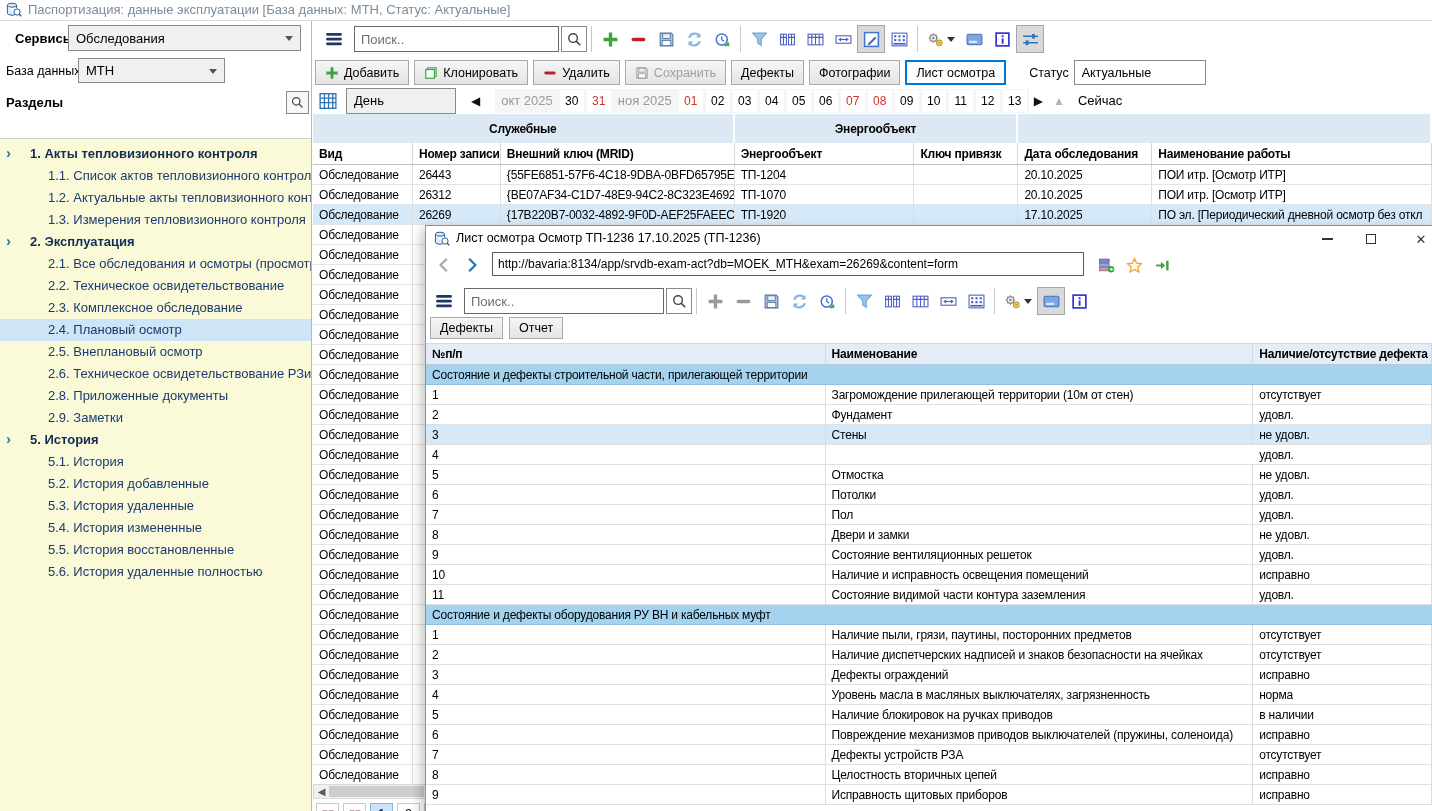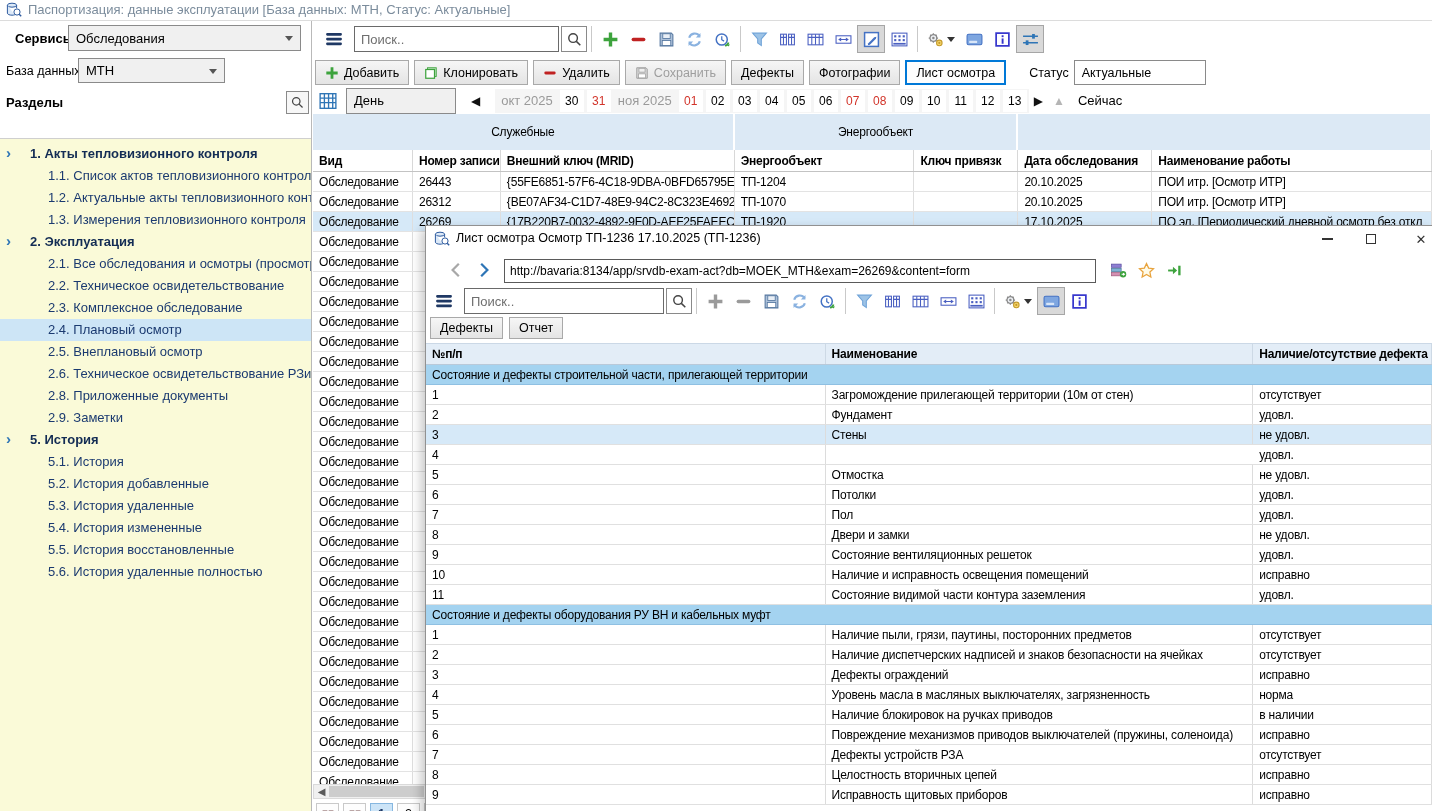--- a/index.html
+++ b/index.html
@@ -63,21 +63,21 @@
   .d-arrow { font-size:12px; color:#111; padding:0 5px; }
   .d-up { color:#b5b5b5; font-size:12px; padding:0 5px; }
   .d-month { color:#9a9a9a; font-size:13px; padding:0 4px; white-space:nowrap; }
   .d-chip { min-width:24px; height:22px; background:#fff; display:flex; align-items:center; justify-content:center;
             font-size:12px; padding:0 2px; }
   .d-chip.red { color:#d2342a; }
   .d-now { font-size:13px; margin-left:8px; }
 
   
   .grid-main { position:absolute; left:1px; top:93px; right:0; bottom:0; font-size:12px; letter-spacing:-0.2px; }
-  .g-grouprow { display:flex; height:36px; }
+  .g-grouprow { display:flex; height:29px;font-weight:bold; }
   .g-group { background:#dce9f5; border-right:2px solid #fff; display:flex; align-items:center; justify-content:center;
              font-size:12px; overflow:hidden; white-space:nowrap; }
   .g-headrow { display:flex; height:22px; border-bottom:1px solid #c3c3c3; background:#fff; }
   .g-h { font-weight:bold; display:flex; align-items:center; padding:0 6px; border-right:1px solid #d8d8d8;
          overflow:hidden; white-space:nowrap; }
   .g-row { display:flex; height:20px; border-bottom:1px solid #e3e3e3; background:#fff; }
   .g-row.sel { background:#d6e9f8; }
   .g-c { display:flex; align-items:center; padding:0 6px; border-right:1px solid #dedede;
          overflow:hidden; white-space:nowrap; }
   .hscroll { position:absolute; left:0; top:670px; width:1119px; height:15px; background:#f0f0f0; border:1px solid #dadada;
@@ -94,21 +94,21 @@
              border:1px solid #919191; box-shadow:-4px 4px 10px rgba(0,0,0,.22); z-index:10; }
   .ov-title { position:relative; height:26px; background:#fff; }
   .ov-title .appico { position:absolute; left:8px; top:5px; }
   .ov-title .ttl { position:absolute; left:30px; top:5px; font-size:12.5px; white-space:nowrap; }
   .wc { position:absolute; top:0; width:34px; height:26px; display:flex; align-items:center; justify-content:center;
         color:#333; font-size:13px; }
   .wc-min { right:88px; } .wc-max { right:44px; } .wc-cls { right:-6px; }
   .wc .maxbox { width:10px; height:10px; border:1.2px solid #333; }
   .wc .minbar { width:11px; height:1.5px; background:#333; }
 
-  .ov-nav { position:absolute; left:12px; top:26px; right:0; height:31px; display:flex; align-items:flex-end; }
+  .ov-nav { position:absolute; left:0; top:26px; right:0; height:31px; display:flex; align-items:flex-start; }
   .nav-btn { width:28px; height:26px; display:flex; align-items:center; justify-content:center; }
   .url-input { width:592px; height:24px; border:1px solid #5a5a5a; font-size:12px; padding:0 5px; margin-left:6px;
                font-family:"Liberation Sans",sans-serif; }
   .t-inner { top:57px; }
   .ov-btns { position:absolute; left:0; top:89px; height:26px; display:flex; align-items:center; gap:6px; padding-left:4px; }
   .ov-btn { height:22px; display:inline-flex; align-items:center; padding:0 9px;
             background:linear-gradient(#f6f6f6,#e4e4e4); border:1px solid #a9a9a9; font-size:12.5px; }
 
   .ov-grid { position:absolute; left:0; top:117px; right:0; bottom:0; overflow:hidden; font-size:12px; letter-spacing:-0.2px; }
   .ov-headrow { display:flex; height:22px; background:#e3edf7; border-top:1px solid #cbd8e6; border-bottom:1px solid #b9c9d9; }

